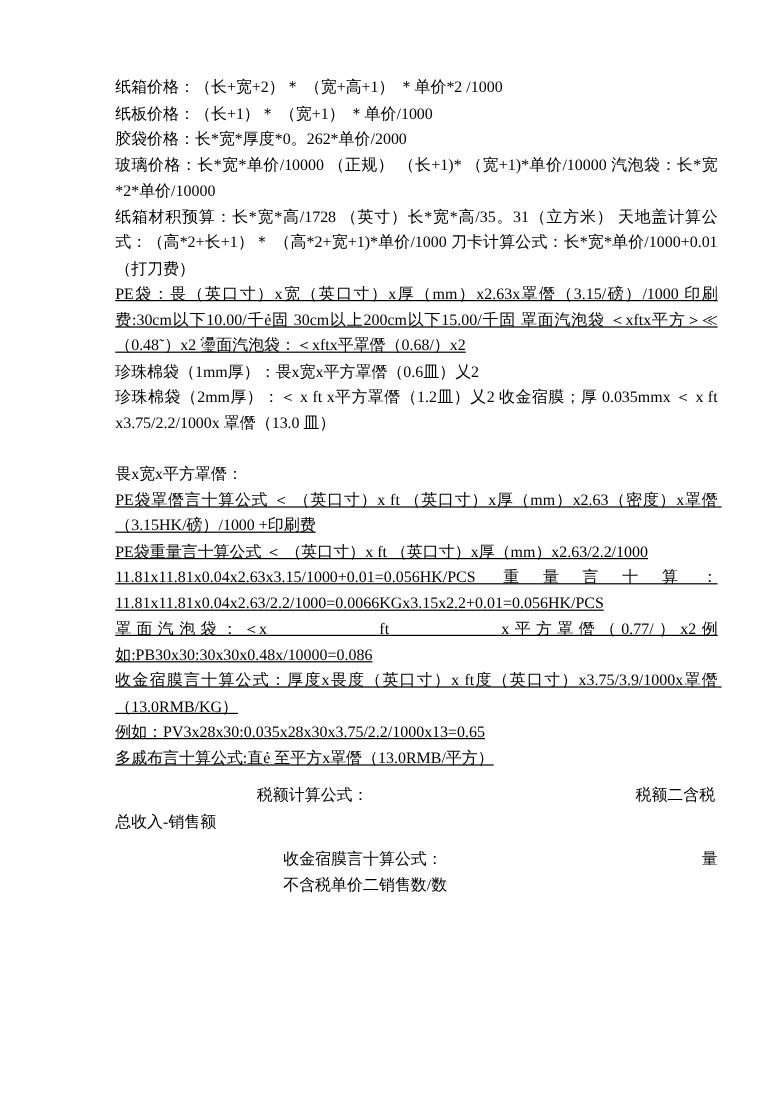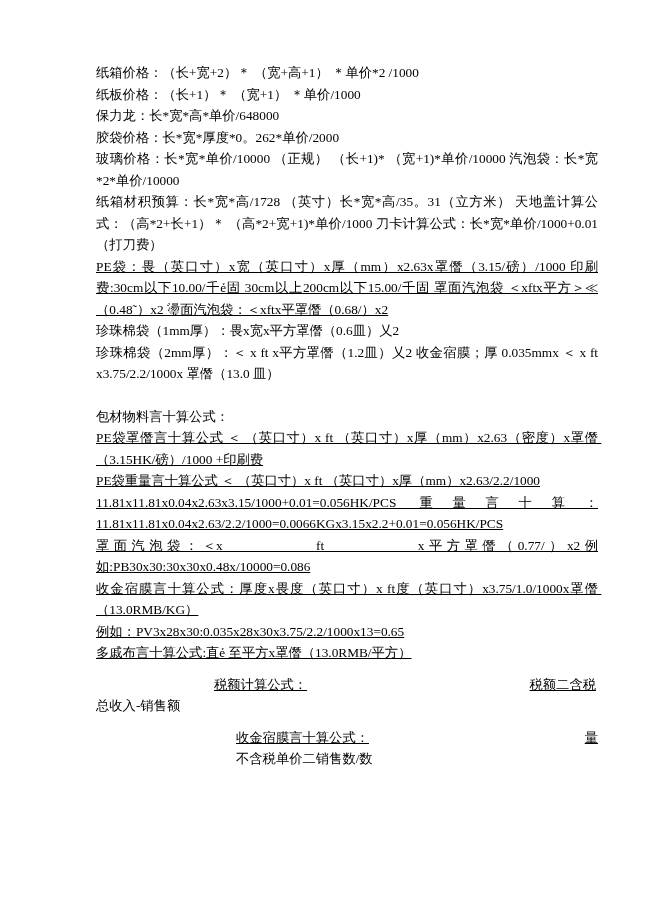--- a/index.html
+++ b/index.html
@@ -36,21 +36,20 @@
     height: 21px;
   }
   .small-gap {
     height: 10px;
   }
   .tax-row {
     display: flex;
     justify-content: space-between;
     align-items: center;
     padding: 0 0 0 0;
-    text-decoration: underline;
   }
   .tax-left {
     padding-left: 118px;
   }
   .tax-right {
     padding-right: 2px;
   }
   .indent-1 {
     padding-left: 140px;
   }
@@ -63,37 +62,36 @@
   }
 </style>
 </head>
 <body>
 
 <div class="page">
   <div class="doc-body">
 
     <p class="para">纸箱价格：（长+宽+2）＊ （宽+高+1） ＊单价*2 /1000</p>
     <p class="para">纸板价格：（长+1）＊ （宽+1） ＊单价/1000</p>
-    <p class="para">保力龙：长*宽*高*单价/648000</p>
     <p class="para">胶袋价格：长*宽*厚度*0。262*单价/2000</p>
     <p class="para">玻璃价格：长*宽*单价/10000 （正规） （长+1)* （宽+1)*单价/10000 汽泡袋：长*宽*2*单价/10000</p>
     <p class="para">纸箱材积预算：长*宽*高/1728 （英寸）长*宽*高/35。31（立方米） 天地盖计算公式：（高*2+长+1）＊ （高*2+宽+1)*单价/1000 刀卡计算公式：长*宽*单价/1000+0.01（打刀费）</p>
     <p class="para nowrap">PE袋：畏（英口寸）x宽（英口寸）x厚（mm）x2.63x罩僭（3.15/磅）/1000 印刷费:30cm以下10.00/千ẻ固 30cm以上200cm以下15.00/千固 罩面汽泡袋 ＜xftx平方＞≪（0.48˜）x2 璗面汽泡袋：＜xftx平罩僭（0.68/）x2</p>
     <p class="para">珍珠棉袋（1mm厚）：畏x宽x平方罩僭（0.6皿）乂2</p>
     <p class="para">珍珠棉袋（2mm厚）：＜ x ft x平方罩僭（1.2皿）乂2 收金宿膜；厚 0.035mmx ＜ x ft x3.75/2.2/1000x 罩僭（13.0 皿）</p>
 
     <div class="block-gap"></div>
 
-    <p class="para">包材物料言十算公式：</p>
+    <p class="para">畏x宽x平方罩僭：</p>
 
     <p class="para nowrap">PE袋罩僭言十算公式 ＜ （英口寸）x ft （英口寸）x厚（mm）x2.63（密度）x罩僭 （3.15HK/磅）/1000 +印刷费</p>
     <p class="para nowrap">PE袋重量言十算公式 ＜ （英口寸）x ft （英口寸）x厚（mm）x2.63/2.2/1000</p>
     <p class="para nowrap">11.81x11.81x0.04x2.63x3.15/1000+0.01=0.056HK/PCS 重量言十算：11.81x11.81x0.04x2.63/2.2/1000=0.0066KGx3.15x2.2+0.01=0.056HK/PCS</p>
     <p class="para nowrap">罩面汽泡袋：＜x            ft            x平方罩僭（0.77/）x2例如:PB30x30:30x30x0.48x/10000=0.086</p>
-    <p class="para nowrap">收金宿膜言十算公式：厚度x畏度（英口寸）x ft度（英口寸）x3.75/1.0/1000x罩僭 （13.0RMB/KG）</p>
+    <p class="para nowrap">收金宿膜言十算公式：厚度x畏度（英口寸）x ft度（英口寸）x3.75/3.9/1000x罩僭 （13.0RMB/KG）</p>
     <p class="para nowrap">例如：PV3x28x30:0.035x28x30x3.75/2.2/1000x13=0.65</p>
     <p class="para nowrap">多戚布言十算公式:直ẻ 至平方x罩僭（13.0RMB/平方）</p>
 
     <div class="small-gap"></div>
 
     <div class="tax-row">
       <span class="tax-left">税额计算公式：</span>
       <span class="tax-right">税额二含税</span>
     </div>
 

